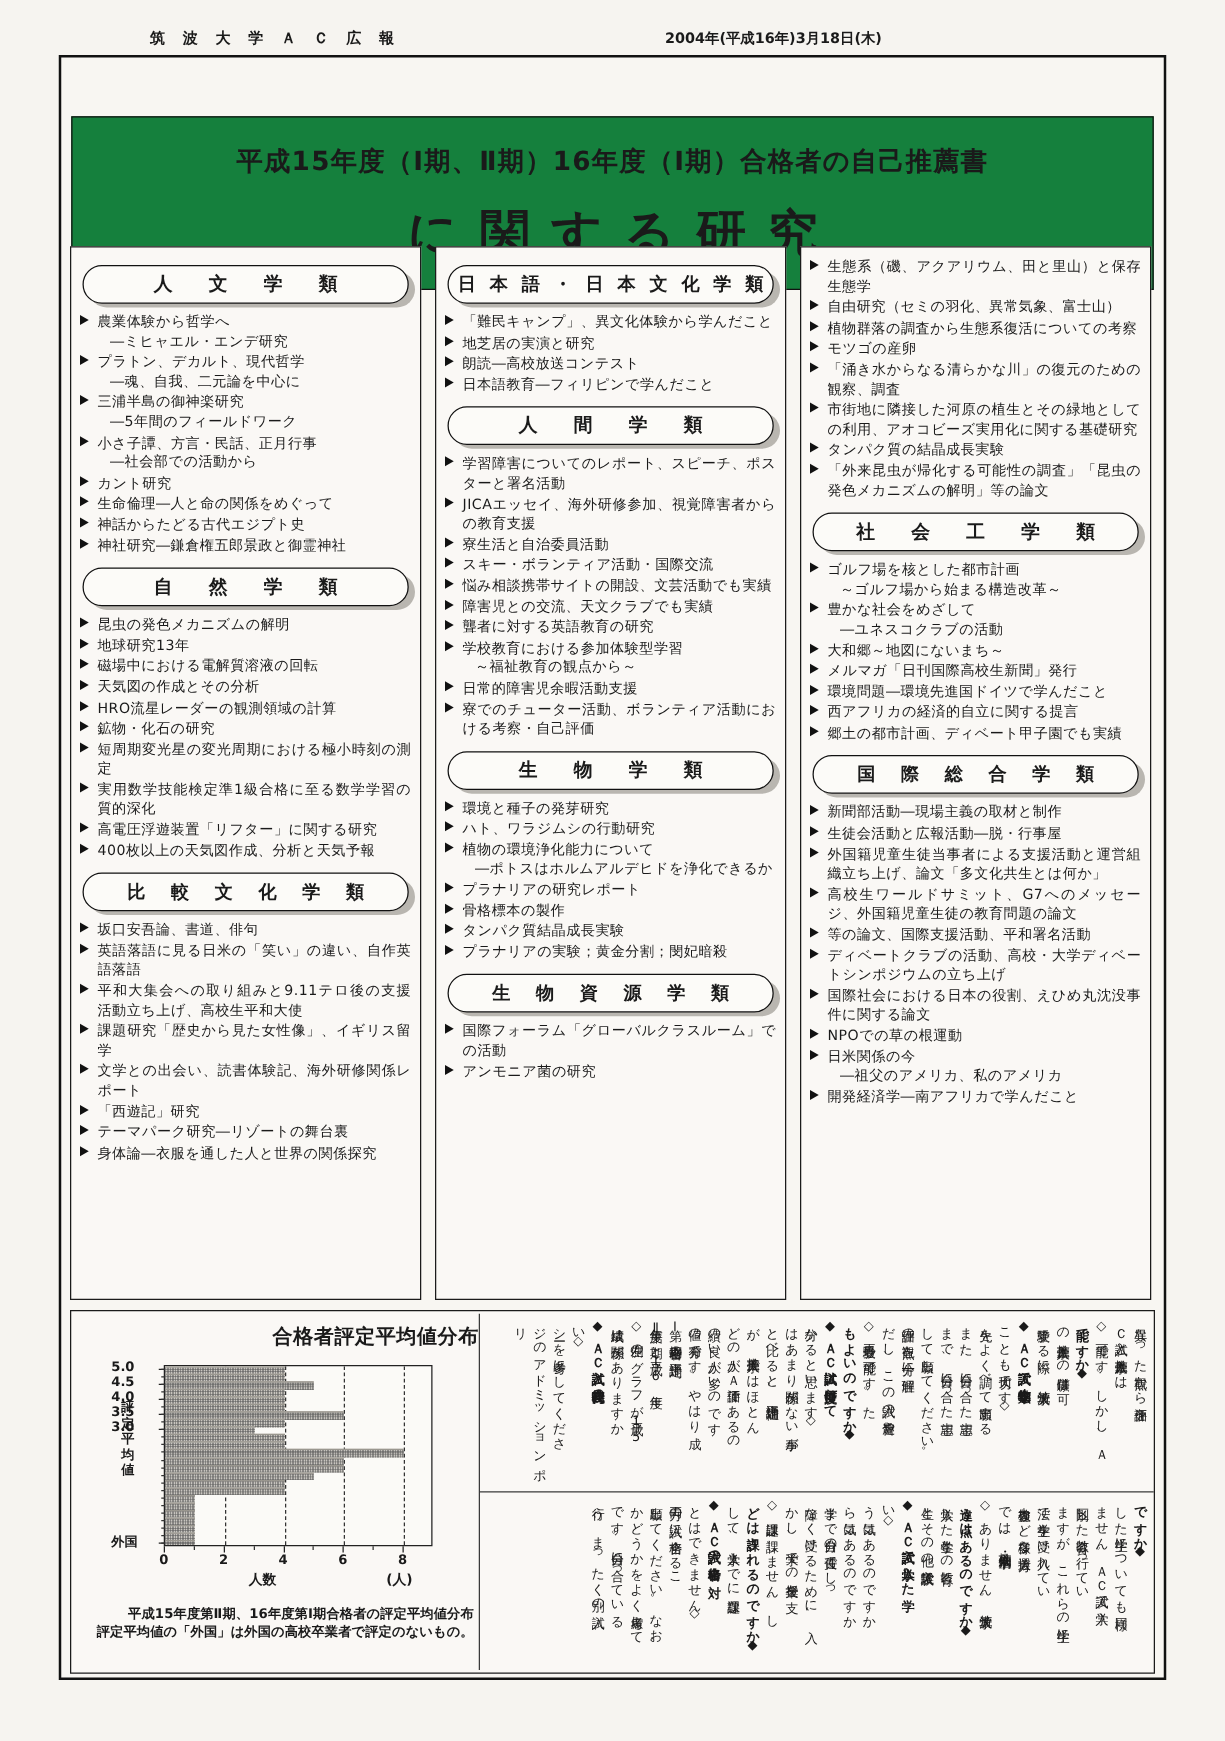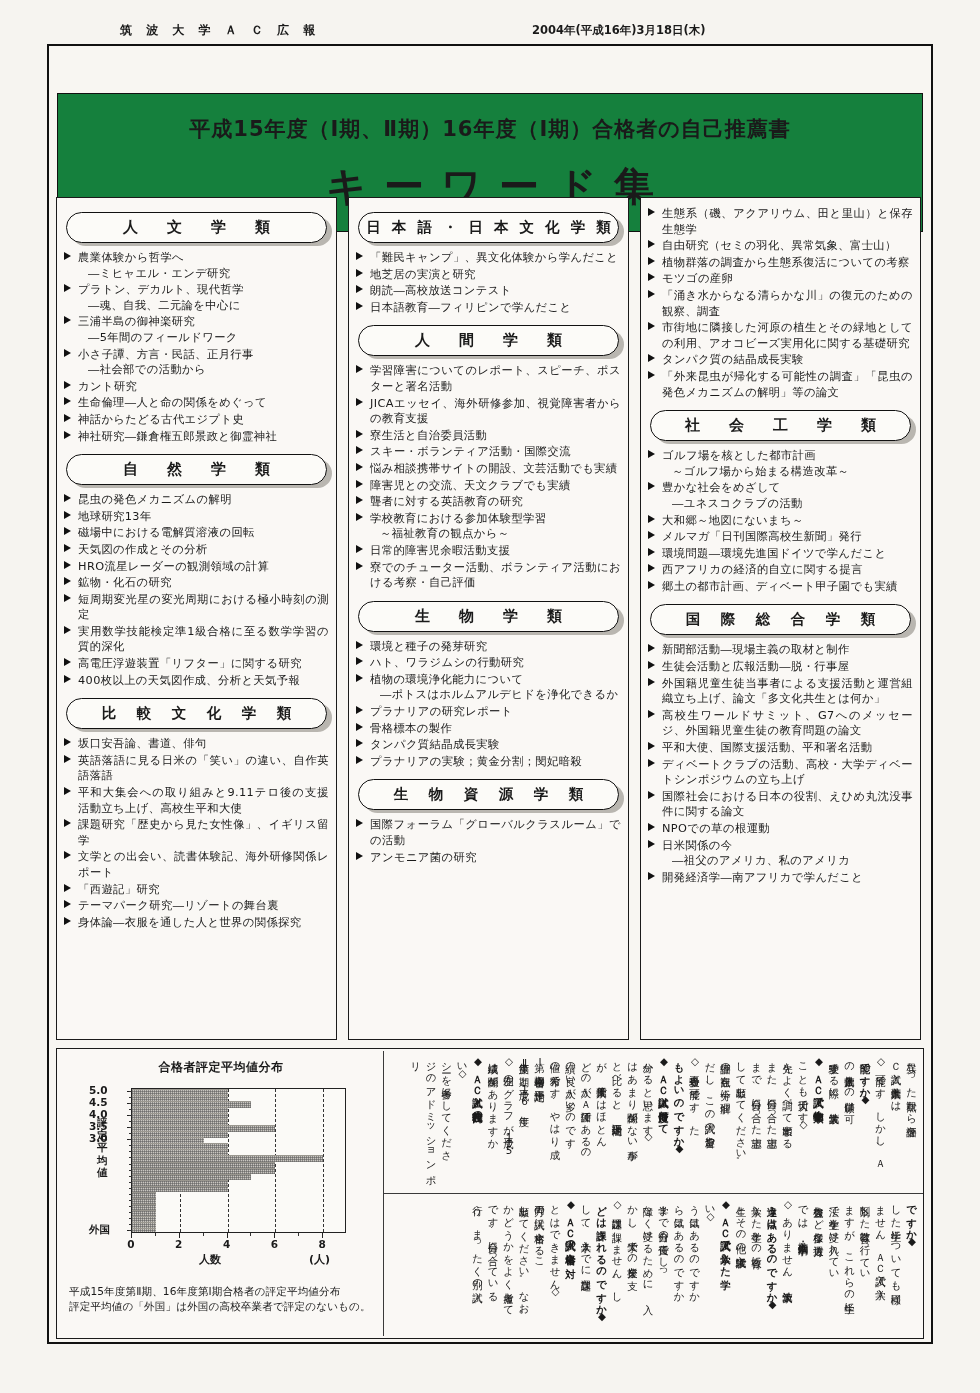--- a/index.html
+++ b/index.html
@@ -116,22 +116,22 @@
     background:#faf8f5;
     box-sizing:border-box;
   }
   
   .chart-box{
     position:absolute;left:2px;top:2px;width:325px;height:285px;
     border-right:1px solid #3a3a3a;
     box-sizing:border-box;
   }
   .chart-title{
-    text-align:center;margin-top:8px;
-    font-size:12px;font-weight:bold;letter-spacing:0.5px;
+    text-align:right;margin-top:8px;
+    font-size:16px;font-weight:bold;letter-spacing:0.5px;
   }
   .plot-wrap{position:relative;width:325px;height:185px;}
   .plot{
     position:absolute;left:72px;top:12px;width:215px;height:145px;
     border:1.6px solid #222;
     background:#fbfaf7;
     box-sizing:border-box;
     overflow:hidden;
   }
   .vgrid{position:absolute;top:0;bottom:0;width:0;border-left:1px dashed #333;}
@@ -157,22 +157,23 @@
   .xlab{
     position:absolute;font-size:10.5px;font-weight:bold;
     width:20px;text-align:center;
   }
   .xtick{position:absolute;top:157px;width:0;height:5px;border-left:1.4px solid #222;}
   .xtick.minor{height:3px;border-left:1px solid #333;}
   .xtitle{position:absolute;left:140px;top:176px;font-size:11px;font-weight:bold;}
   .xunit{position:absolute;left:250px;top:176px;font-size:11px;font-weight:bold;}
   .chart-caption{
     position:absolute;left:10px;top:233px;width:310px;
-    font-size:10.6px;line-height:14.5px;font-weight:normal;
+    font-size:10.6px;line-height:14.5px;font-weight:bold;
     letter-spacing:0.1px;
+    text-align:right;
   }
   
   .qa-region{
     position:absolute;left:327px;top:2px;width:539px;height:285px;
     box-sizing:border-box;
   }
   .qa-top{
     position:absolute;left:0;top:0;width:539px;height:143px;
     border-bottom:1px solid #3a3a3a;
     box-sizing:border-box;
@@ -205,21 +206,21 @@
 
   <div class="masthead">
     <div class="paper-name">筑 波 大 学 Ａ Ｃ 広 報</div>
     <div class="issue-date">2004年(平成16年)3月18日(木)</div>
   </div>
 
   <div class="outer-frame"></div>
 
   <div class="title-block">
     <div class="title-sub">平成15年度（Ⅰ期、Ⅱ期）16年度（Ⅰ期）合格者の自己推薦書</div>
-    <div class="title-main">キーワード集</div>
+    <div class="title-main">に関する研究</div>
   </div>
 
   <div class="cols">
     <div class="col c1" id="col0">
         <div class="pill-wrap">
           <div class="pill-shadow"></div>
           <div class="pill">
             <span>人　文　学　類</span>
           </div>
         </div>
@@ -355,21 +356,21 @@
           <div class="pill-shadow"></div>
           <div class="pill tight">
             <span>国　際　総　合　学　類</span>
           </div>
         </div>
         <ul class="kw">
           <li><span class="tri"></span><span>新聞部活動―現場主義の取材と制作</span></li>
           <li><span class="tri"></span><span>生徒会活動と広報活動―脱・行事屋</span></li>
           <li><span class="tri"></span><span>外国籍児童生徒当事者による支援活動と運営組織立ち上げ、論文「多文化共生とは何か」</span></li>
           <li><span class="tri"></span><span>高校生ワールドサミット、G7へのメッセージ、外国籍児童生徒の教育問題の論文</span></li>
-          <li><span class="tri"></span><span>平和大使、国際支援活動、平和署名活動</span></li>
+          <li><span class="tri"></span><span>等の論文、国際支援活動、平和署名活動</span></li>
           <li><span class="tri"></span><span>ディベートクラブの活動、高校・大学ディベートシンポジウムの立ち上げ</span></li>
           <li><span class="tri"></span><span>国際社会における日本の役割、えひめ丸沈没事件に関する論文</span></li>
           <li><span class="tri"></span><span>NPOでの草の根運動</span></li>
           <li><span class="tri"></span><span>日米関係の今</span><span class="sub">―祖父のアメリカ、私のアメリカ</span></li>
           <li><span class="tri"></span><span>開発経済学―南アフリカで学んだこと</span></li>
         </ul>
       </div>
   </div>
 
   <div class="bottom-panel">

